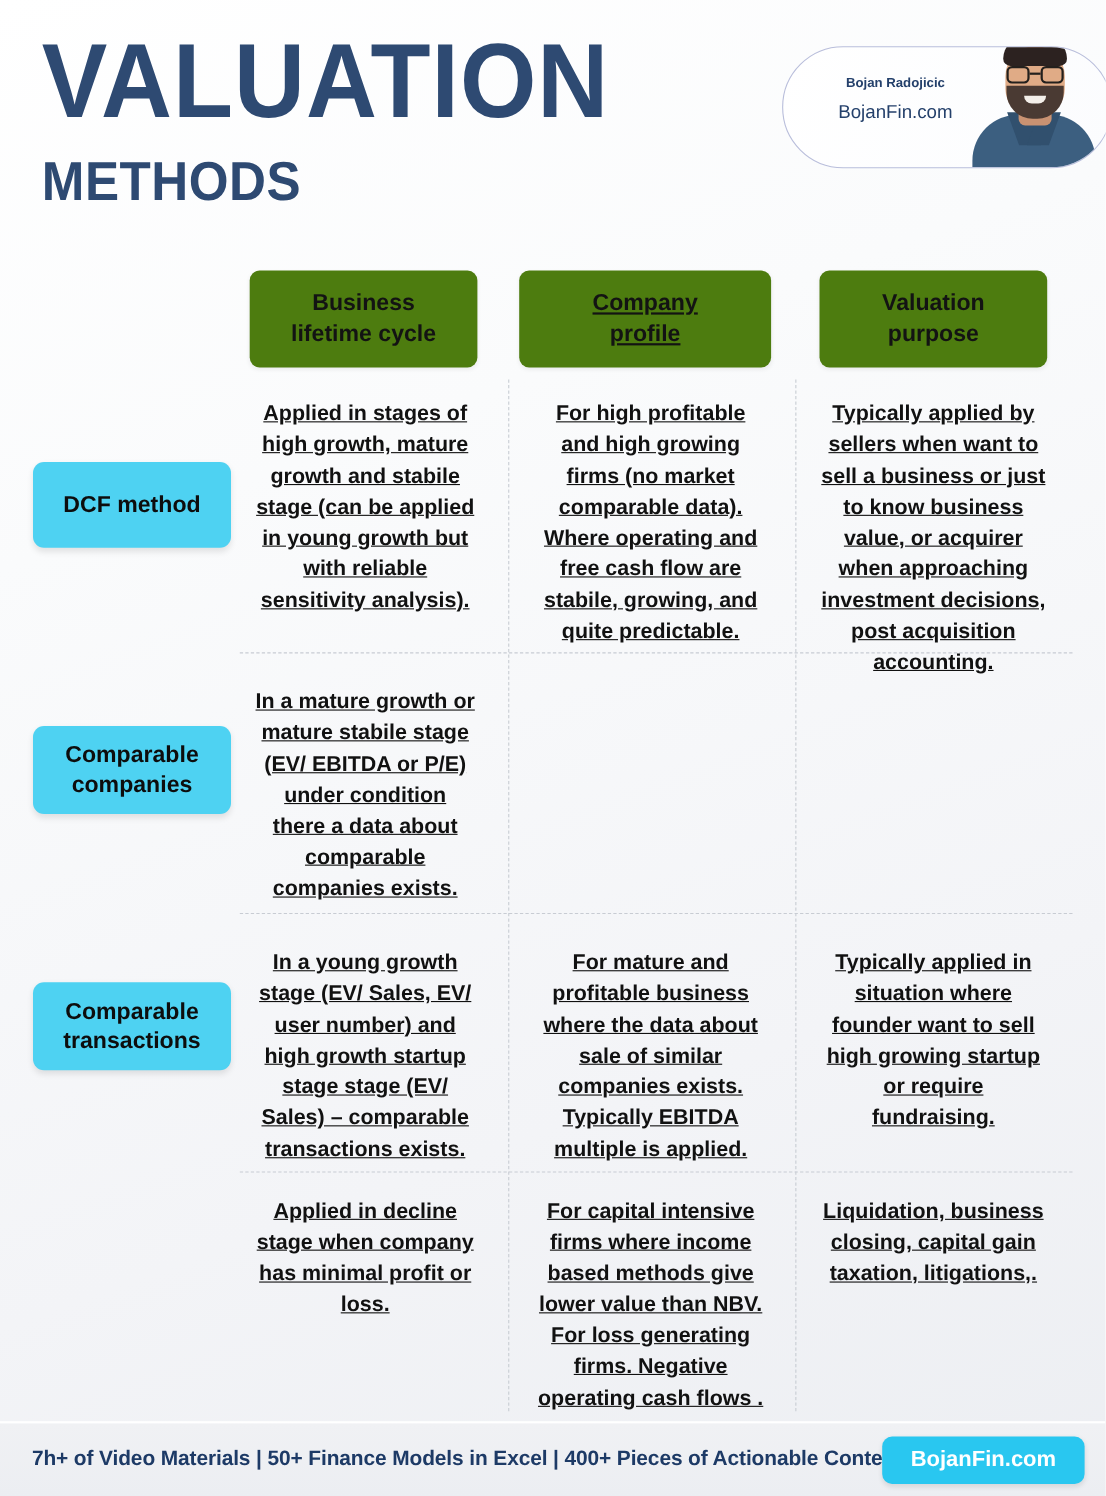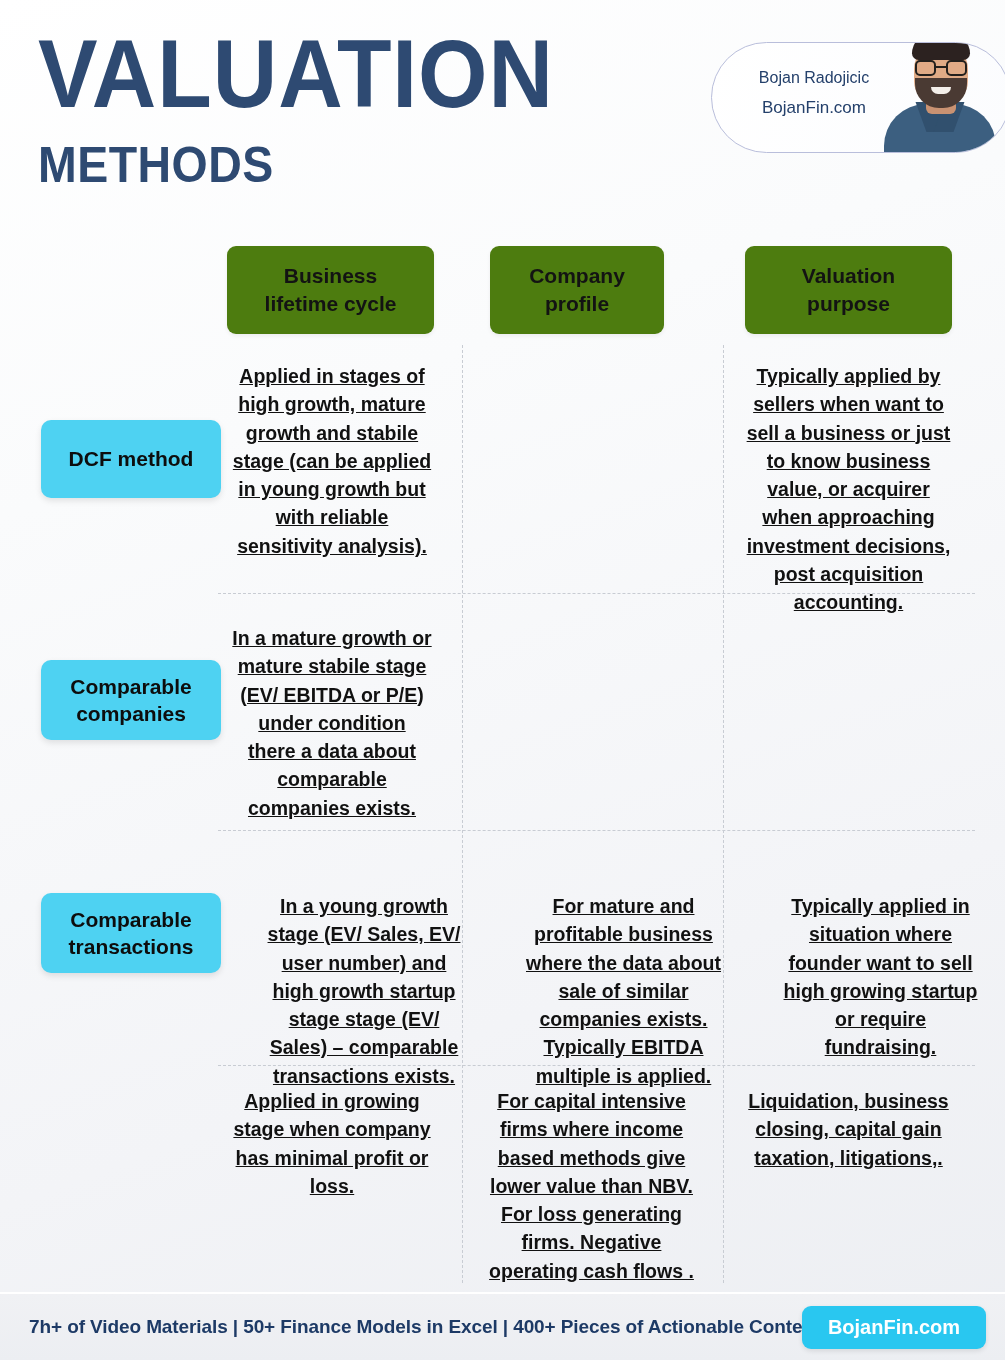--- a/index.html
+++ b/index.html
@@ -68,22 +68,22 @@
 
   #avatar-text {
     position: absolute;
     left: 22px;
     top: 24px;
     width: 160px;
     text-align: center;
   }
 
   #avatar-name {
-    font-size: 16px;
-    font-weight: 400;
+    font-size: 12px;
+    font-weight: 700;
     color: #24406b;
     line-height: 1.35;
     white-space: nowrap;
   }
 
   #avatar-site {
     margin-top: 8px;
     font-size: 17px;
     font-weight: 400;
     color: #24406b;
@@ -190,21 +190,21 @@
     align-items: center;
     justify-content: center;
     text-align: center;
     font-size: 21px;
     font-weight: 700;
     color: #131313;
     line-height: 1.32;
     box-shadow: 0 2px 4px rgba(0,0,0,0.06);
   }
   #col-head-0 { left: 227px; width: 207px; }
-  #col-head-1 { left: 490px; width: 174px; }
+  #col-head-1 { left: 472px; width: 229px; text-decoration: underline; }
   #col-head-2 { left: 745px; width: 207px; }
 
   
   .vdiv {
     position: absolute;
     top: 113px;
     width: 0;
     height: 938px;
     border-left: 1.5px dashed #c8ccd3;
   }
@@ -231,21 +231,20 @@
     border-radius: 10px;
     display: flex;
     align-items: center;
     justify-content: center;
     text-align: center;
     font-size: 21px;
     font-weight: 700;
     color: #0d0d0d;
     line-height: 1.3;
     box-shadow: 0 3px 6px rgba(0,0,0,0.10);
-    margin-left: 11px;
   }
   #row-label-0 { top: 188px; height: 78px; }
   #row-label-1 { top: 428px; height: 80px; }
   #row-label-2 { top: 661px; height: 80px; }
   #row-label-3 { top: 885px; height: 80px; }
 
   
   .cell {
     position: absolute;
     text-align: center;
@@ -254,21 +253,21 @@
     color: #111111;
     line-height: 1.45;
     text-decoration: underline;
   }
   .c0 { left: 232px; width: 200px; }
   .c1 { left: 489px; width: 205px; }
   .c2 { left: 745px; width: 207px; }
 
   .r0 { top: 130px; }
   .r1 { top: 392px; }
-  .r2 { top: 660px; margin-left: 32px; }
+  .r2 { top: 629px; }
   .r3 { top: 855px; }
 
   
   #footer {
     position: absolute;
     left: 0; top: 1292px;
     width: 1005px;
     height: 68px;
     background: linear-gradient(180deg, #f0f1f4 0%, #eceef2 100%);
     border-top: 2px solid #ffffff;
@@ -358,41 +357,42 @@
   <div class="hdiv" id="hdiv-0"></div>
   <div class="hdiv" id="hdiv-1"></div>
   <div class="hdiv" id="hdiv-2"></div>
 
   <div class="row-label" id="row-label-0">
     <span>
       <span>DCF method</span>
     </span>
   </div>
   <div class="cell c0 r0">Applied in stages of high growth, mature growth and stabile stage (can be applied in young growth but with reliable sensitivity analysis).</div>
+  <div class="cell c1 r0">For high profitable and high growing firms (no market comparable data). Where operating and free cash flow are stabile, growing, and quite predictable.</div>
   <div class="cell c2 r0">Typically applied by sellers when want to sell a business or just to know business value, or acquirer when approaching investment decisions, post acquisition accounting.</div>
 
   <div class="row-label" id="row-label-1">
     <span>
       <span>Comparable</span><br>
       <span>companies</span>
     </span>
   </div>
   <div class="cell c0 r1">In a mature growth or mature stabile stage (EV/ EBITDA or P/E) under condition there a data about comparable companies exists.</div>
 
   <div class="row-label" id="row-label-2">
     <span>
       <span>Comparable</span><br>
       <span>transactions</span>
     </span>
   </div>
   <div class="cell c0 r2">In a young growth stage (EV/ Sales, EV/ user number) and high growth startup stage stage (EV/ Sales) – comparable transactions exists.</div>
   <div class="cell c1 r2">For mature and profitable business where the data about sale of similar companies exists. Typically EBITDA multiple is applied.</div>
   <div class="cell c2 r2">Typically applied in situation where founder want to sell high growing startup or require fundraising.</div>
 
-  <div class="cell c0 r3">Applied in growing stage when company has minimal profit or loss.</div>
+  <div class="cell c0 r3">Applied in decline stage when company has minimal profit or loss.</div>
   <div class="cell c1 r3">For capital intensive firms where income based methods give lower value than NBV. For loss generating firms. Negative operating cash flows .</div>
   <div class="cell c2 r3">Liquidation, business closing, capital gain taxation, litigations,.</div>
 
 </div>
 
 <div id="footer">
   <div id="footer-text">7h+ of Video Materials | 50+ Finance Models in Excel | 400+ Pieces of Actionable Content</div>
   <div id="footer-button">BojanFin.com</div>
 </div>
 

